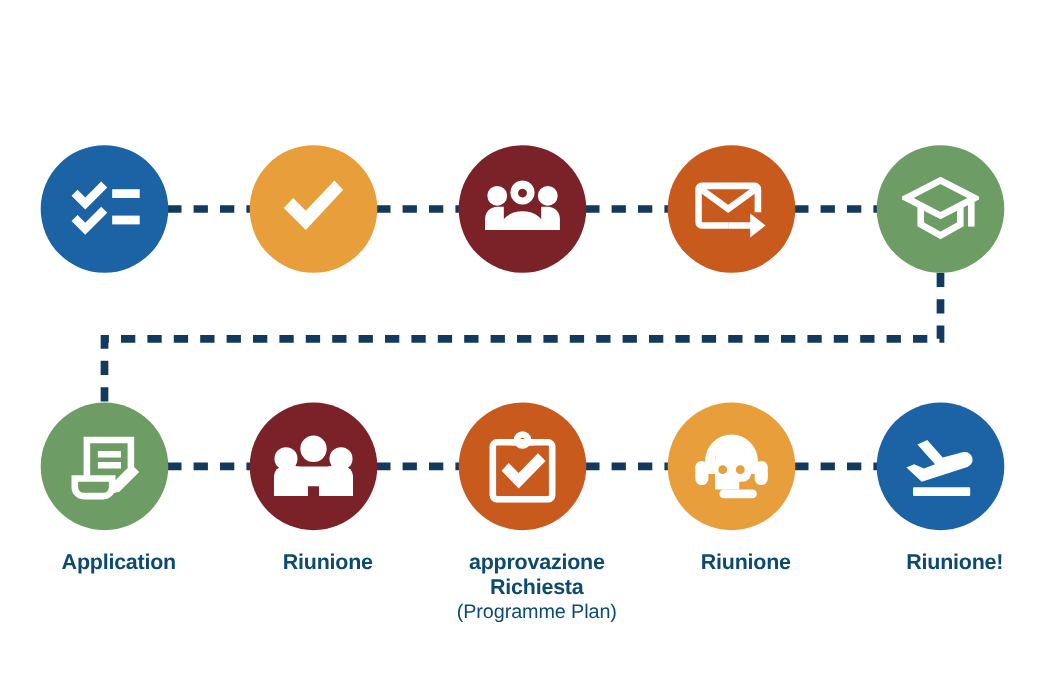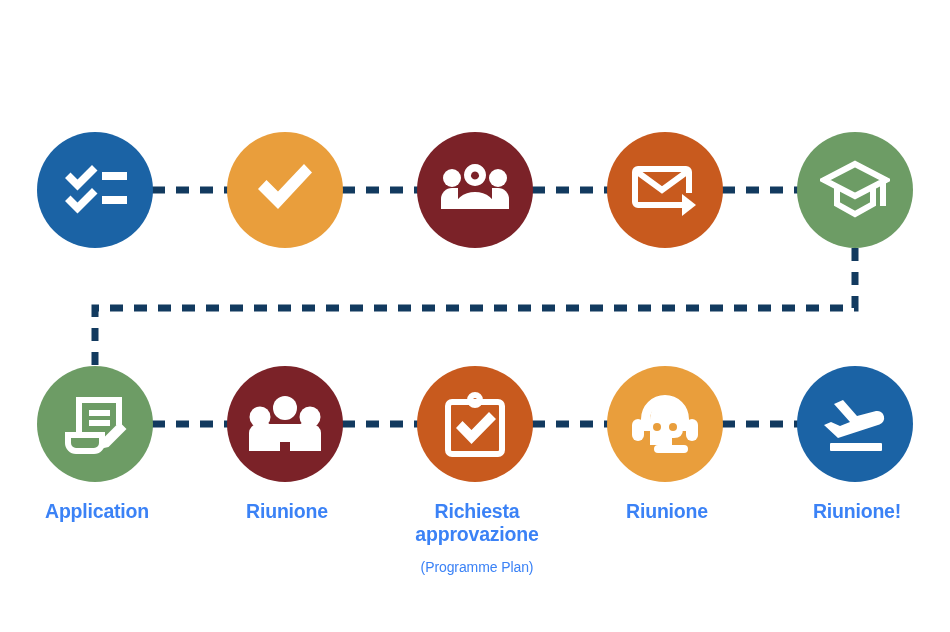--- a/index.html
+++ b/index.html
@@ -43,37 +43,37 @@
     left: 37px;
     display: flex;
     align-items: center;
     justify-content: center;
   }
   .circle svg { display: block; }
 
   .label {
     position: absolute;
     width: 190px;
-    left: 2px;
+    left: 13px;
     text-align: center;
-    color: #3b82f6;
+    color: #0c4a6e;
     line-height: 1.16;
   }
   .label .title {
     font-size: 19.5px;
     font-weight: bold;
     letter-spacing: -0.2px;
     display: block;
   }
   .label .sub {
-    font-size: 14px;
+    font-size: 18px;
     font-weight: normal;
     letter-spacing: -0.1px;
     display: block;
-    margin-top: 14px;
+    margin-top: 1px;
   }
 
   
   .row-top .circle { top: 132px; }
   .row-top .label  { bottom: 512px; }   
 
   
   .row-bot .circle { top: 366px; }
   .row-bot .label  { top: 500px; }
 </style>
@@ -211,22 +211,22 @@
       <svg width="64" height="66" viewBox="0 0 64 66">
         <g fill="none" stroke="#ffffff" stroke-width="6">
           <rect x="5" y="11" width="54" height="52" rx="4"></rect>
           <circle cx="32" cy="9" r="5"></circle>
           <line x1="22" y1="11" x2="42" y2="11"></line>
         </g>
         <polygon fill="#ffffff" points="13,37 19.5,30 28.5,39 46,21 53,28 28.5,53"></polygon>
       </svg>
     </div>
     <div class="label">
+      <span class="title">approvazione</span>
       <span class="title">Richiesta</span>
-      <span class="title">approvazione</span>
       <span class="sub">(Programme Plan)</span>
     </div>
   </div>
 
   <div class="step row-bot" style="left:570px;">
     <div class="circle" style="background:#E99E3C;">
       <svg width="70" height="62" viewBox="0 0 70 62">
         <g fill="#ffffff">
           <path d="M35 2 a24 24 0 0 1 24 24 v12 h-9 V26 a15 15 0 0 0 -30 0 v12 h-9 V26 A24 24 0 0 1 35 2 z"></path>
           <rect x="2" y="26" width="12" height="22" rx="6"></rect>

